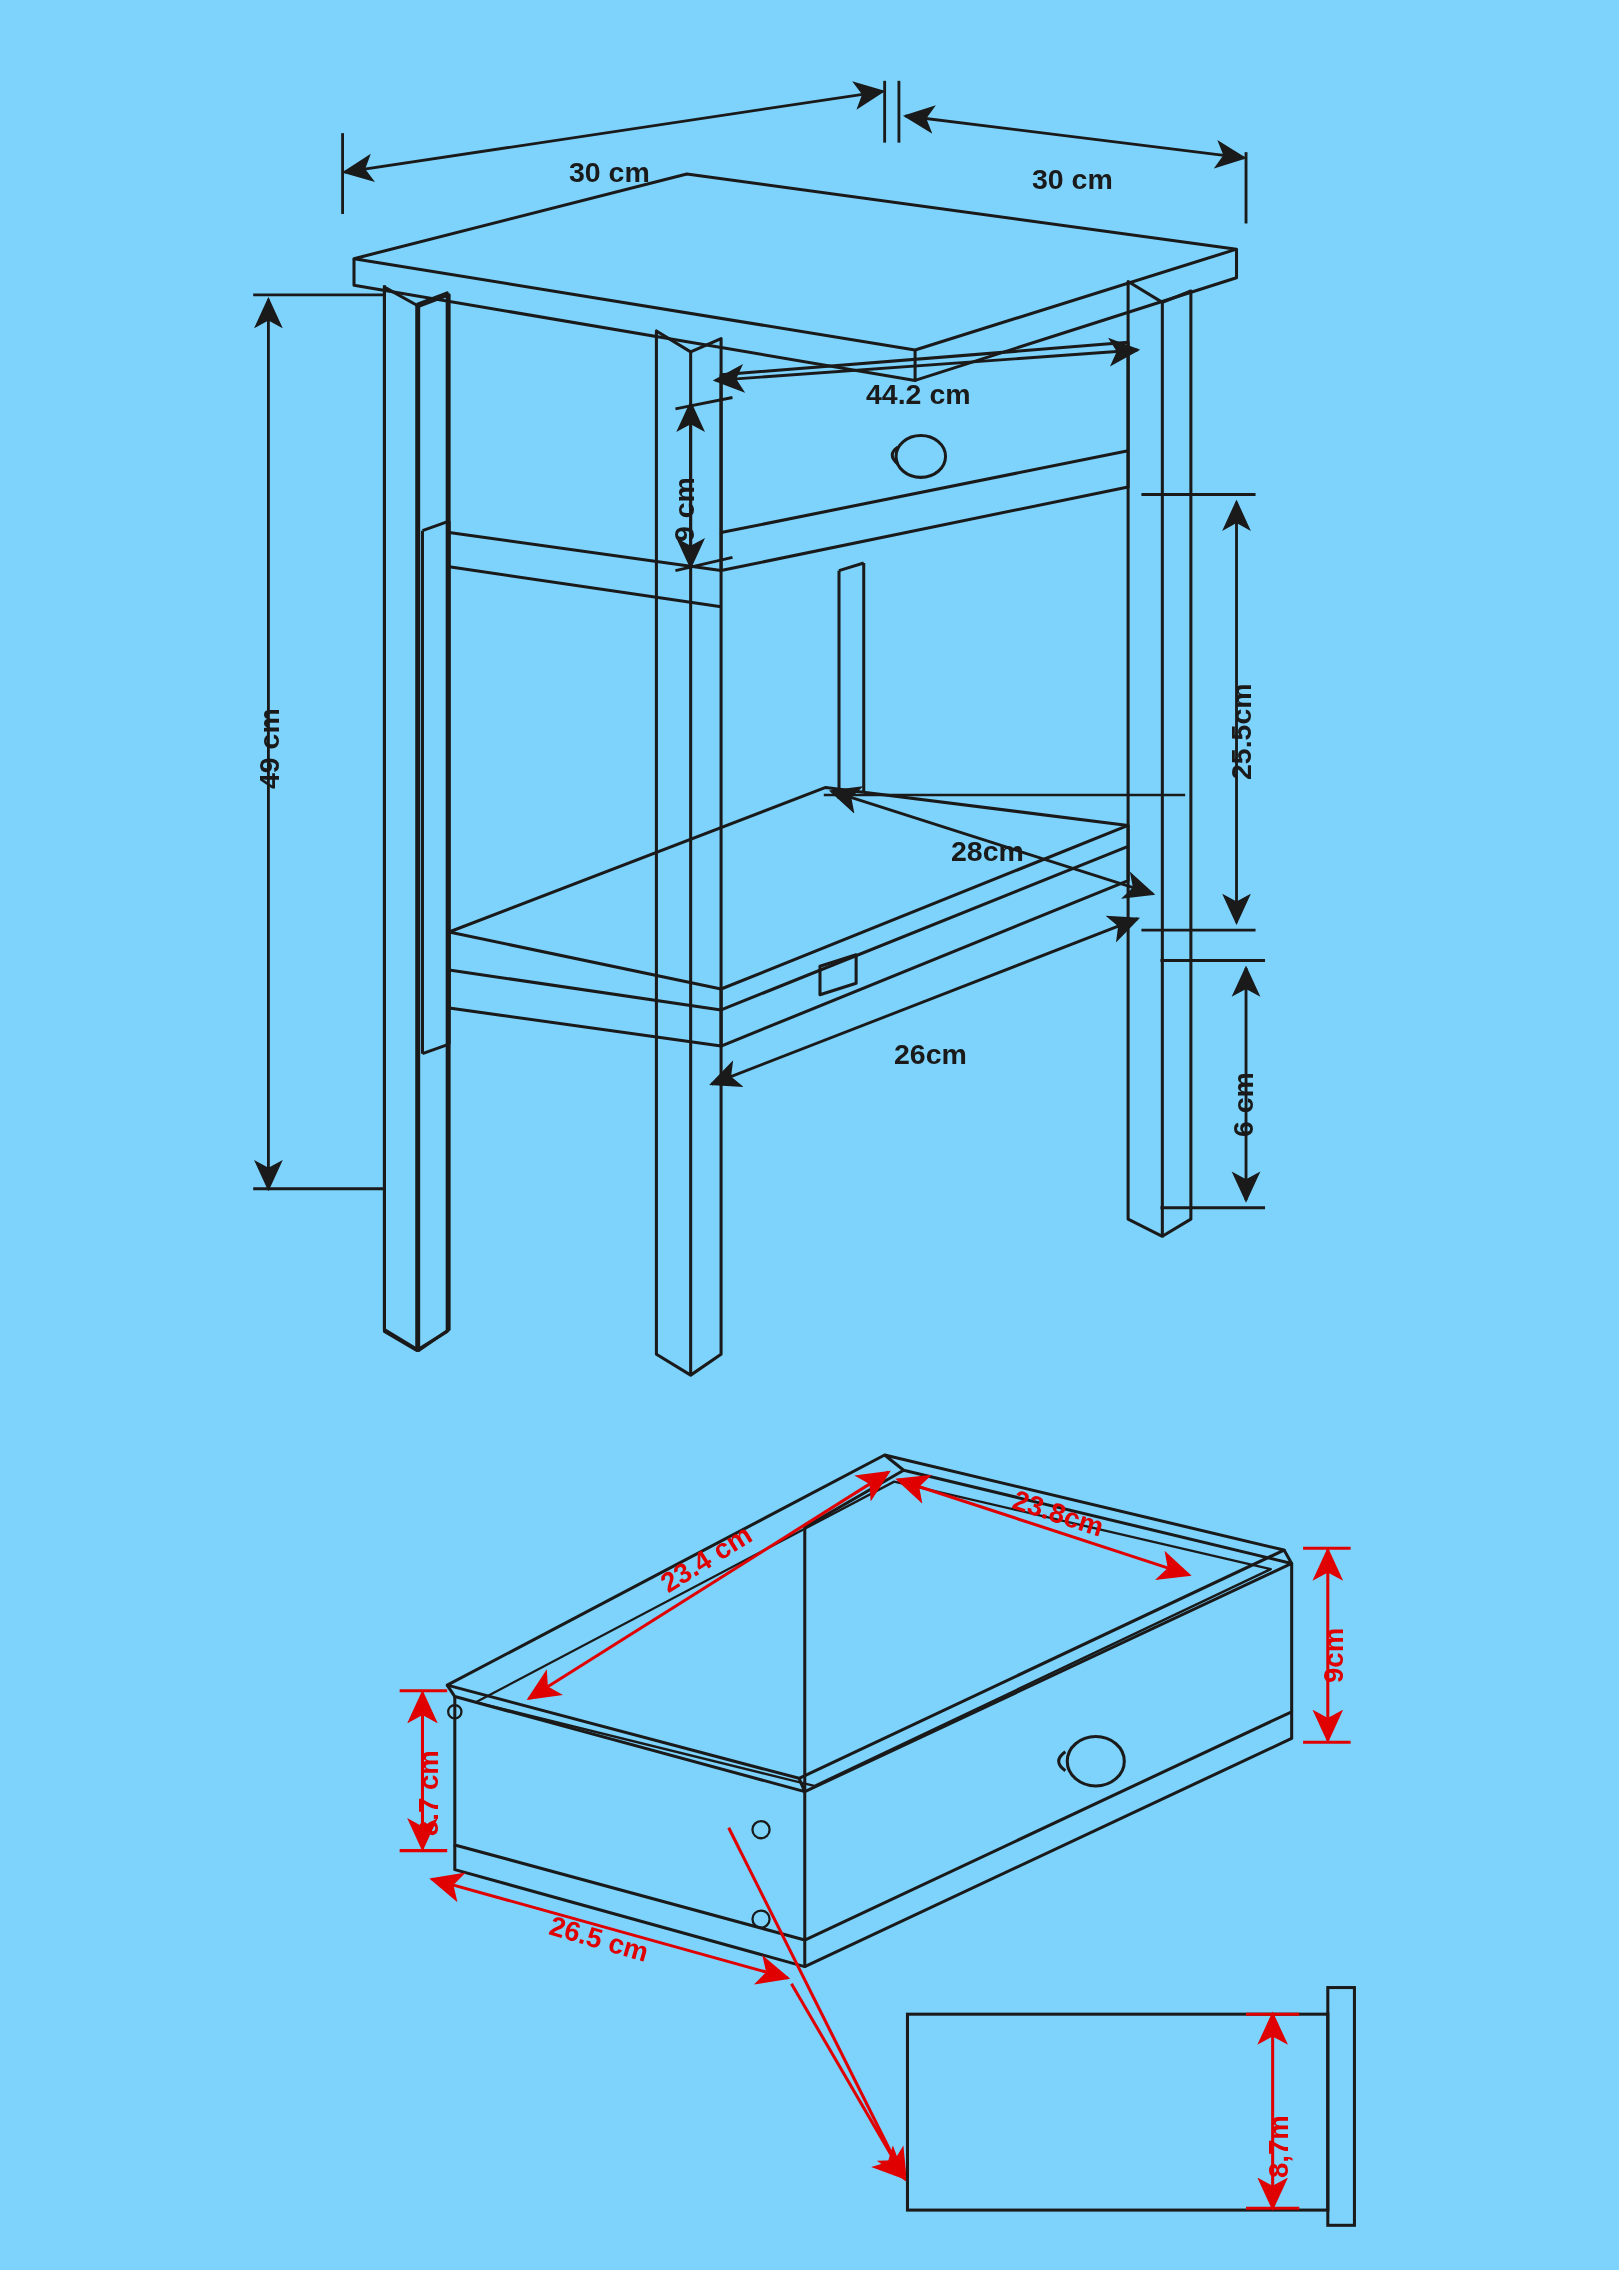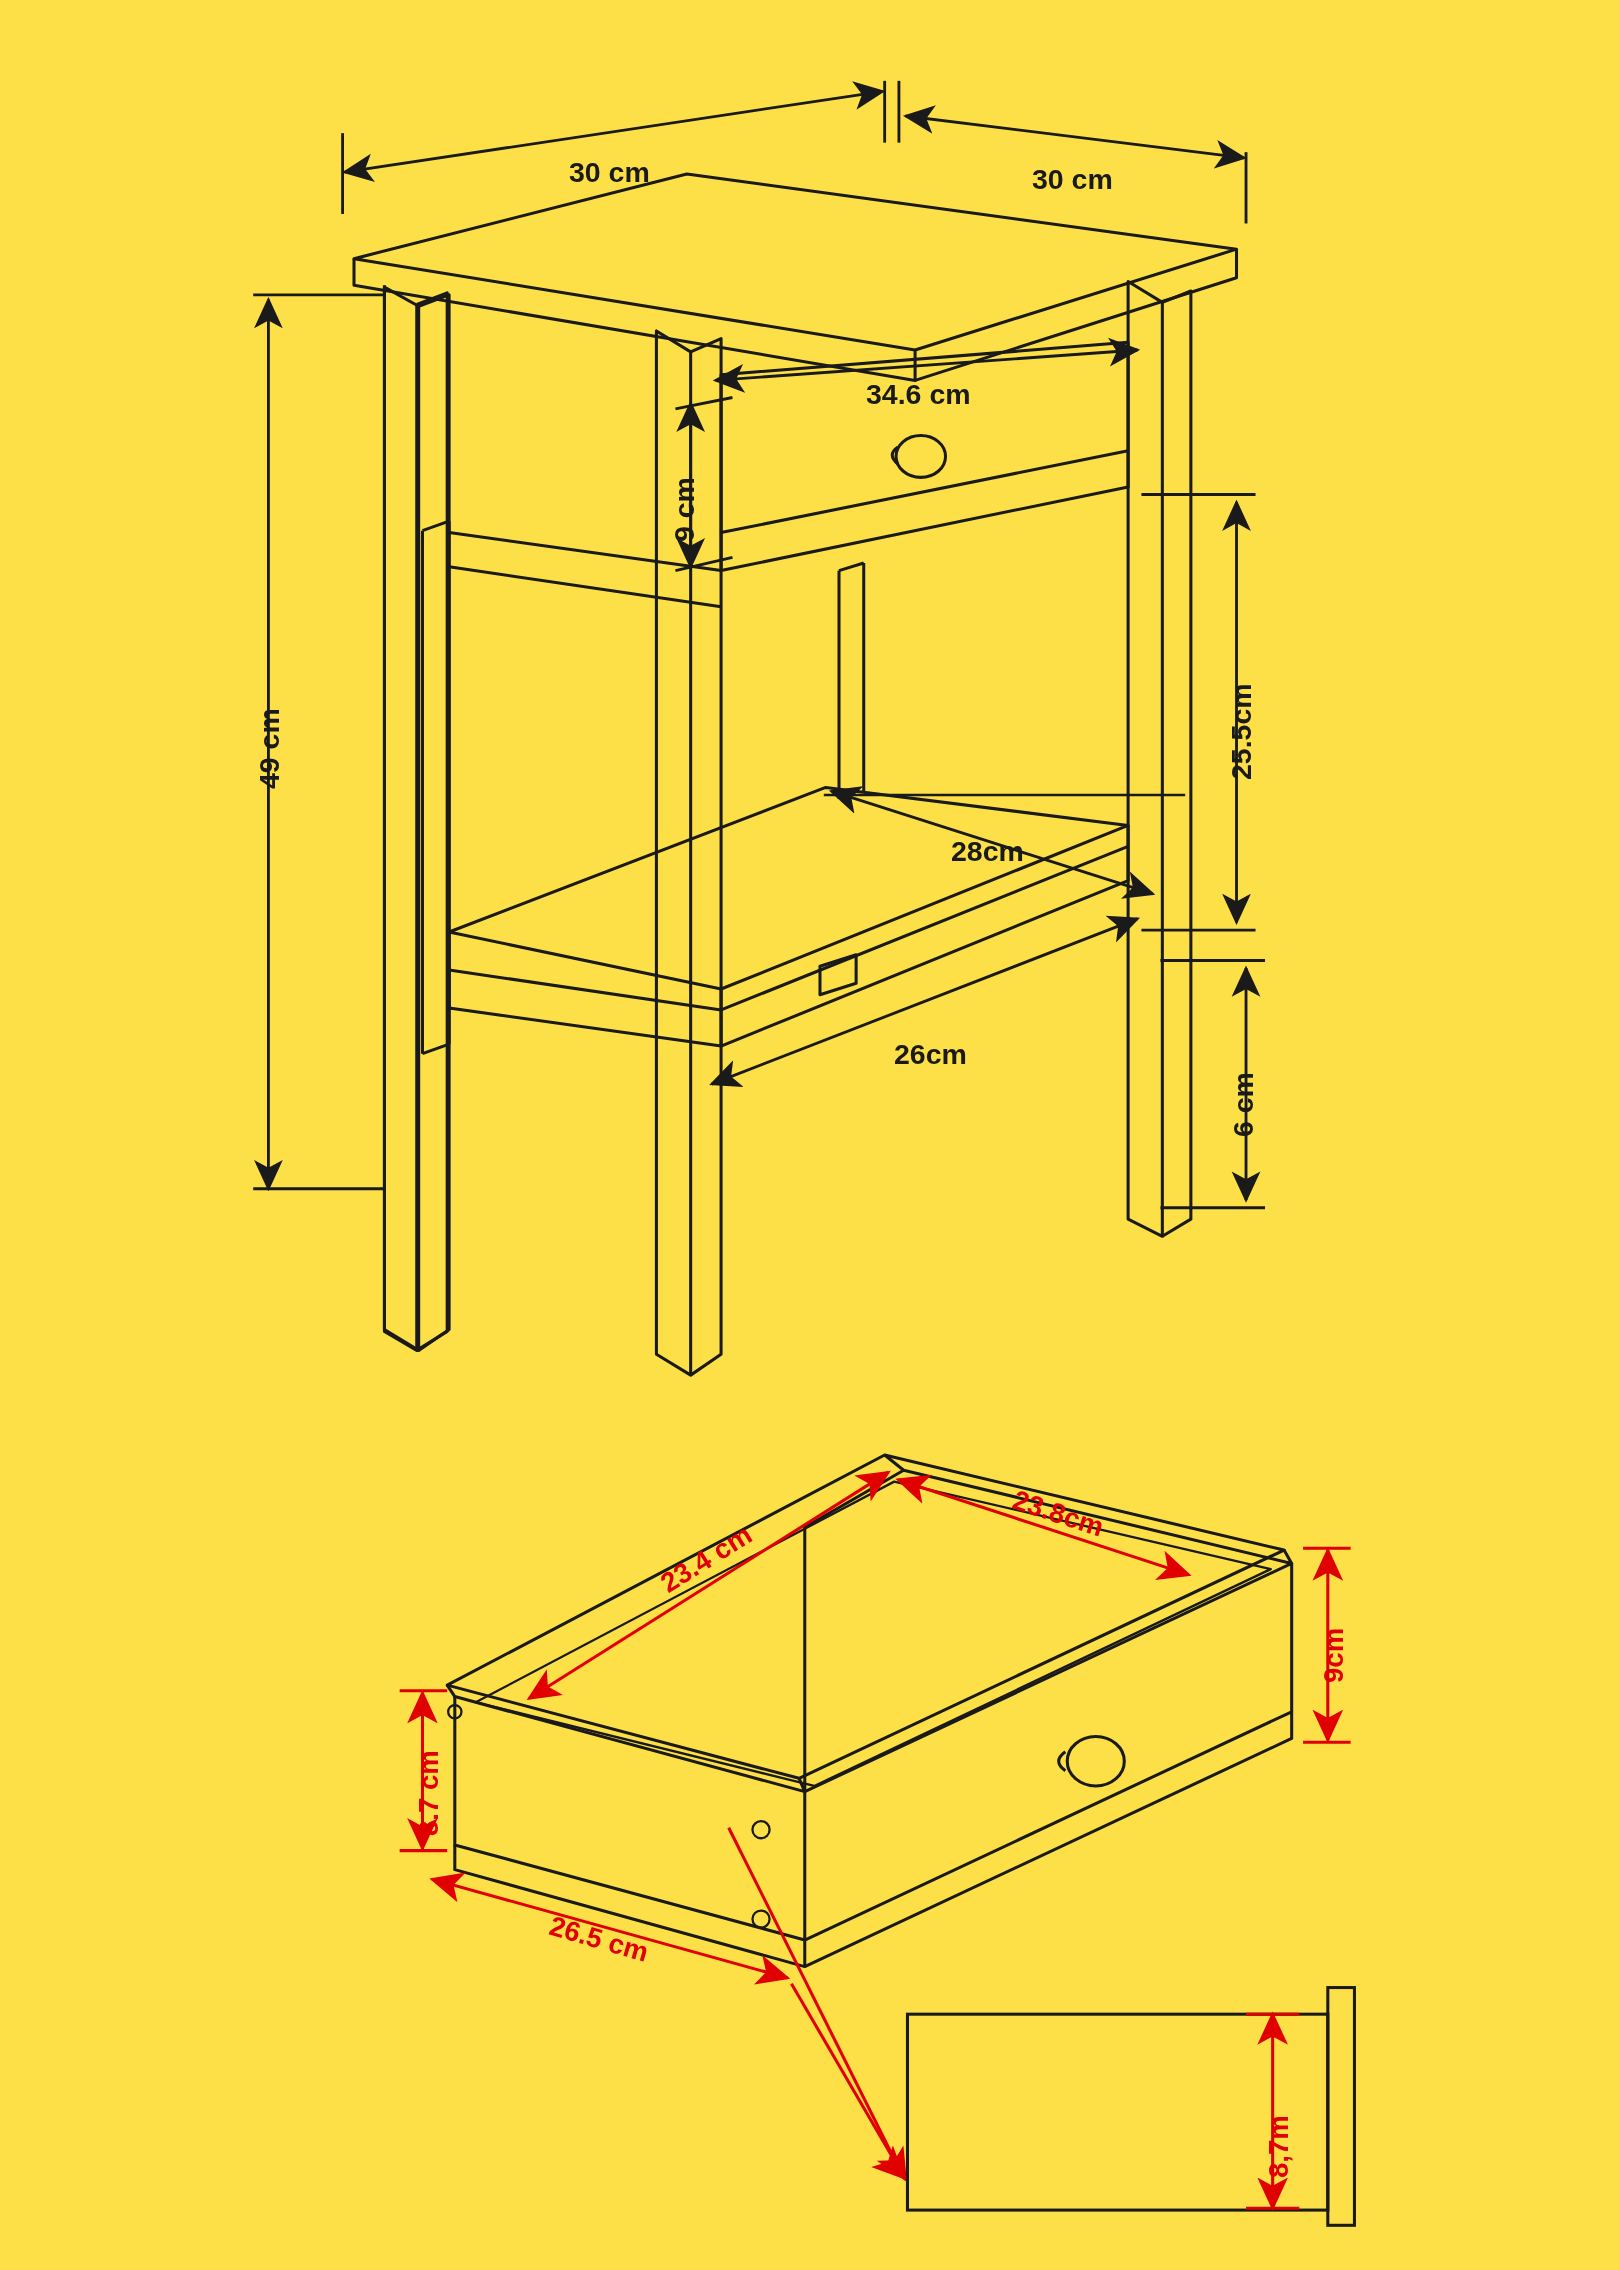--- a/index.html
+++ b/index.html
@@ -7,21 +7,21 @@
     padding: 0;
     background: #ffffff;
   }
   body {
     font-family: "Liberation Sans", sans-serif;
   }
   #sheet {
     position: relative;
     width: 1620px;
     height: 2270px;
-    background: #fde047;
+    background: #7dd3fc;
     overflow: hidden;
   }
   svg.draw {
     position: absolute;
     left: 0;
     top: 0;
     width: 1620px;
     height: 2270px;
   }
   .lbl {
@@ -201,21 +201,21 @@
     </g>
     <g stroke="#e00000" stroke-width="3.2" fill="none">
       <path d="M1338 2118 L1338 2322" marker-start="url(#arrRs)" marker-end="url(#arrR)"></path>
       <path d="M1310 2118 L1366 2118"></path>
       <path d="M1310 2322 L1366 2322"></path>
     </g>
   </svg>
 
   <div class="lbl lbl-black" style="left:569px; top:158px;">30 cm</div>
   <div class="lbl lbl-black" style="left:1032px; top:165px;">30 cm</div>
-  <div class="lbl lbl-black" style="left:866px; top:380px;">34.6 cm</div>
+  <div class="lbl lbl-black" style="left:866px; top:380px;">44.2 cm</div>
 
   <div class="lbl lbl-black rot90" style="left:670px; top:542px;">9 cm</div>
   <div class="lbl lbl-black rot90" style="left:255px; top:789px;">49 cm</div>
 
   <div class="lbl lbl-black" style="left:951px; top:837px;text-align:center;">28cm</div>
   <div class="lbl lbl-black" style="left:894px; top:1040px;">26cm</div>
 
   <div class="lbl lbl-black rot90" style="left:1227px; top:780px;">25.5cm</div>
   <div class="lbl lbl-black rot90" style="left:1229px; top:1137px;">6 cm</div>
 

